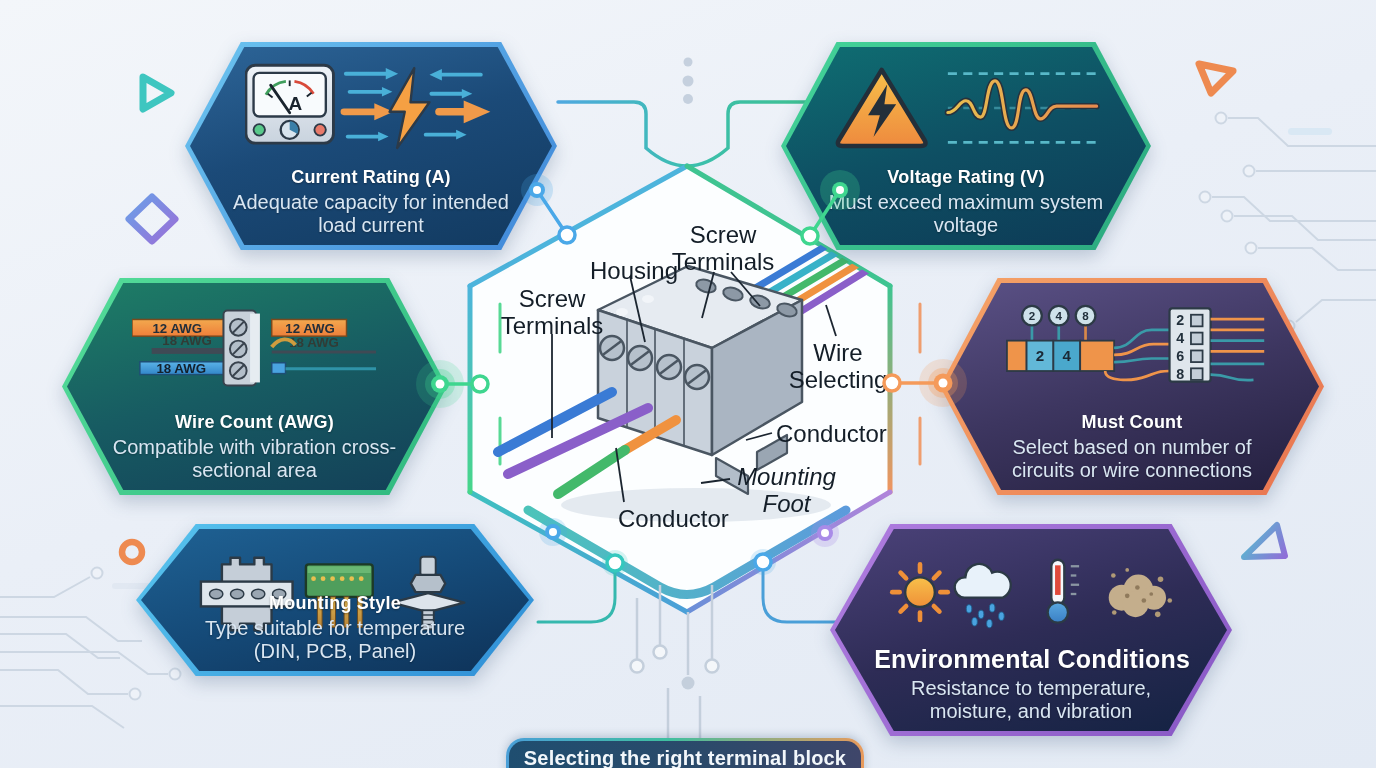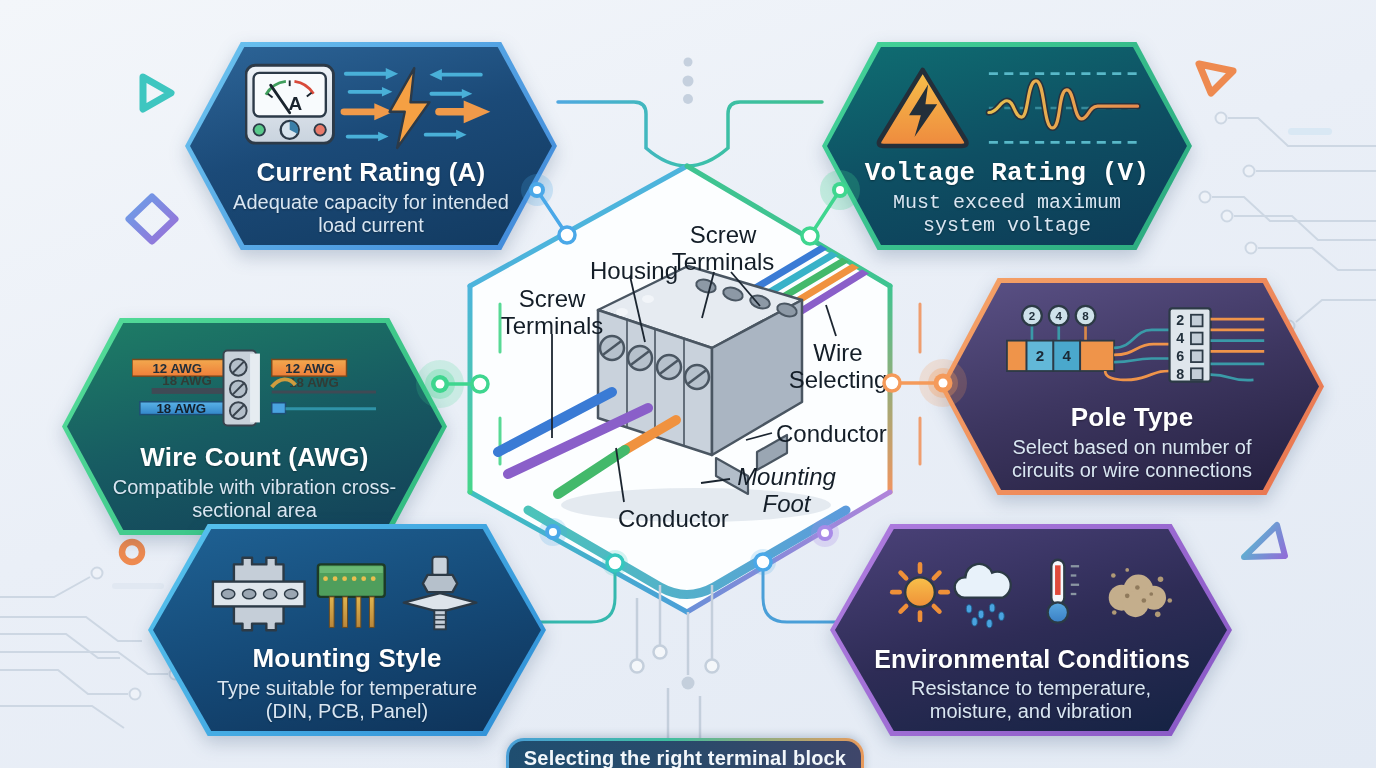--- a/index.html
+++ b/index.html
@@ -9,21 +9,21 @@
     font-family:"Liberation Sans",sans-serif;}
   svg.layer{position:absolute;left:0;top:0;pointer-events:none;}
   #scene{z-index:1;}
   #nodes{z-index:6;}
   .card{position:absolute;z-index:3;filter:drop-shadow(0 7px 9px rgba(25,55,95,.22));}
   .hexclip{clip-path:polygon(0 50%,15% 0,85% 0,100% 50%,85% 100%,15% 100%);}
   .card .shell{position:absolute;inset:0;}
   .card .fill{position:absolute;inset:5px;}
   .card .icn{position:absolute;top:16px;left:0;right:0;display:flex;justify-content:center;align-items:center;height:100px;}
   .card .txt{position:absolute;left:11%;right:11%;bottom:12px;text-align:center;}
-  .card-title{font-size:26px;font-weight:700;color:#ffffff;letter-spacing:.2px;white-space:nowrap;
+  .card-title{font-size:18px;font-weight:700;color:#ffffff;letter-spacing:.2px;white-space:nowrap;
     text-shadow:0 1px 2px rgba(0,0,0,.35);}
   .card-sub{font-size:20px;font-weight:400;color:#d9e6f2;line-height:1.18;margin-top:3px;
     text-shadow:0 1px 2px rgba(0,0,0,.3);}
   .dlabel{position:absolute;z-index:4;text-align:center;color:#141e28;font-size:24px;
     font-weight:500;line-height:1.12;}
   .banner{position:absolute;z-index:5;border-radius:18px 18px 0 0;padding:3px 3px 0 3px;
     background:linear-gradient(90deg,#4a9fd8 0%,#3fbfa0 45%,#e89a5c 100%);
     box-shadow:0 -2px 8px rgba(40,70,110,.25);}
   .banner-inner{border-radius:15px 15px 0 0;height:100%;
     background:linear-gradient(90deg,#1f4e70 0%,#2b4a6a 55%,#3f466a 100%);
@@ -266,21 +266,21 @@
       </g>
       <polygon points="178,6 152,52 168,52 160,90 194,42 174,42" fill="#f5a043" stroke="#2c3a48" stroke-width="2.5" stroke-linejoin="round"></polygon>
     </svg>
   </div>
   <div class="txt">
     <div class="card-title">Current Rating (A)</div>
     <div class="card-sub">Adequate capacity for intended load current</div>
   </div>
 </div>
 
-<div class="card" style="left:822px;top:42px;width:370px;height:208px;font-family:Liberation Mono, monospace;">
+<div class="card" style="left:781px;top:42px;width:370px;height:208px;">
   <div class="shell hexclip" style="background:linear-gradient(135deg,#45d49a,#2aa87e);"></div>
   <div class="fill hexclip" style="background:linear-gradient(165deg,#0f6e72 0%,#0e4f63 50%,#0d3a56 100%);"></div>
   <div class="icn">
     <svg width="272" height="96" viewBox="0 0 300 100">
       <defs>
         <linearGradient id="tg" x1="0" y1="0" x2="0" y2="1">
               <stop offset="0" stop-color="#f7c04a"></stop>
               <stop offset="1" stop-color="#ee8a3e"></stop>
             </linearGradient>
         <linearGradient id="wgrad" x1="0" y1="0" x2="1" y2="0">
@@ -298,21 +298,21 @@
       <path d="M130,55 C140,55 142,42 150,42 C158,42 158,60 166,60 C174,60 172,20 182,20 C192,20 190,72 200,72 C210,72 206,30 216,30 C224,30 224,62 232,62 C240,62 240,48 250,48 L294,48" fill="none" stroke="#26323e" stroke-width="7" stroke-linecap="round"></path>
       <path d="M130,55 C140,55 142,42 150,42 C158,42 158,60 166,60 C174,60 172,20 182,20 C192,20 190,72 200,72 C210,72 206,30 216,30 C224,30 224,62 232,62 C240,62 240,48 250,48 L294,48" fill="none" stroke="url(#wgrad)" stroke-width="3.5" stroke-linecap="round"></path>
     </svg>
   </div>
   <div class="txt">
     <div class="card-title">Voltage Rating (V)</div>
     <div class="card-sub">Must exceed maximum system voltage</div>
   </div>
 </div>
 
-<div class="card" style="left:62px;top:278px;width:385px;height:217px;margin-top:40px;">
+<div class="card" style="left:62px;top:278px;width:385px;height:217px;">
   <div class="shell hexclip" style="background:linear-gradient(135deg,#55dd9a,#2fb87f);"></div>
   <div class="fill hexclip" style="background:linear-gradient(165deg,#1e7e66 0%,#175b62 50%,#133f58 100%);"></div>
   <div class="icn" style="top:20px;">
     <svg width="246" height="82" viewBox="0 0 250 82">
       <defs>
         <linearGradient id="ow" x1="0" y1="0" x2="0" y2="1">
               <stop offset="0" stop-color="#f3a94e"></stop>
               <stop offset="1" stop-color="#ee7f3a"></stop>
             </linearGradient>
         <linearGradient id="bw" x1="0" y1="0" x2="0" y2="1">
@@ -406,26 +406,26 @@
         <line x1="238" y1="16" x2="298" y2="16" stroke="#ef944a"></line>
         <line x1="238" y1="28" x2="298" y2="28" stroke="#ef944a"></line>
         <line x1="238" y1="40" x2="298" y2="40" stroke="#3a9aa8"></line>
         <line x1="238" y1="52" x2="298" y2="52" stroke="#ef944a"></line>
         <path d="M238,78 C262,78 258,86 286,84" stroke="#3a9aa8"></path>
         <line x1="238" y1="66" x2="298" y2="66" stroke="#3a9aa8"></line>
       </g>
     </svg>
   </div>
   <div class="txt">
-    <div class="card-title">Pole Type</div>
+    <div class="card-title">Must Count</div>
     <div class="card-sub">Select based on number of circuits or wire connections</div>
   </div>
 </div>
 
-<div class="card" style="left:148px;top:524px;width:398px;height:212px;">
+<div class="card" style="left:136px;top:524px;width:398px;height:152px;">
   <div class="shell hexclip" style="background:linear-gradient(135deg,#58c4ee,#2f8ed6);"></div>
   <div class="fill hexclip" style="background:linear-gradient(165deg,#1f6294 0%,#154a78 50%,#0e3258 100%);"></div>
   <div class="icn" style="top:20px;">
     <svg width="272" height="82" viewBox="0 0 285 82">
       <defs>
             <linearGradient id="pin" x1="0" y1="0" x2="0" y2="1">
               <stop offset="0" stop-color="#e0b44e"></stop>
               <stop offset="1" stop-color="#b8863a"></stop>
             </linearGradient>
           </defs>

